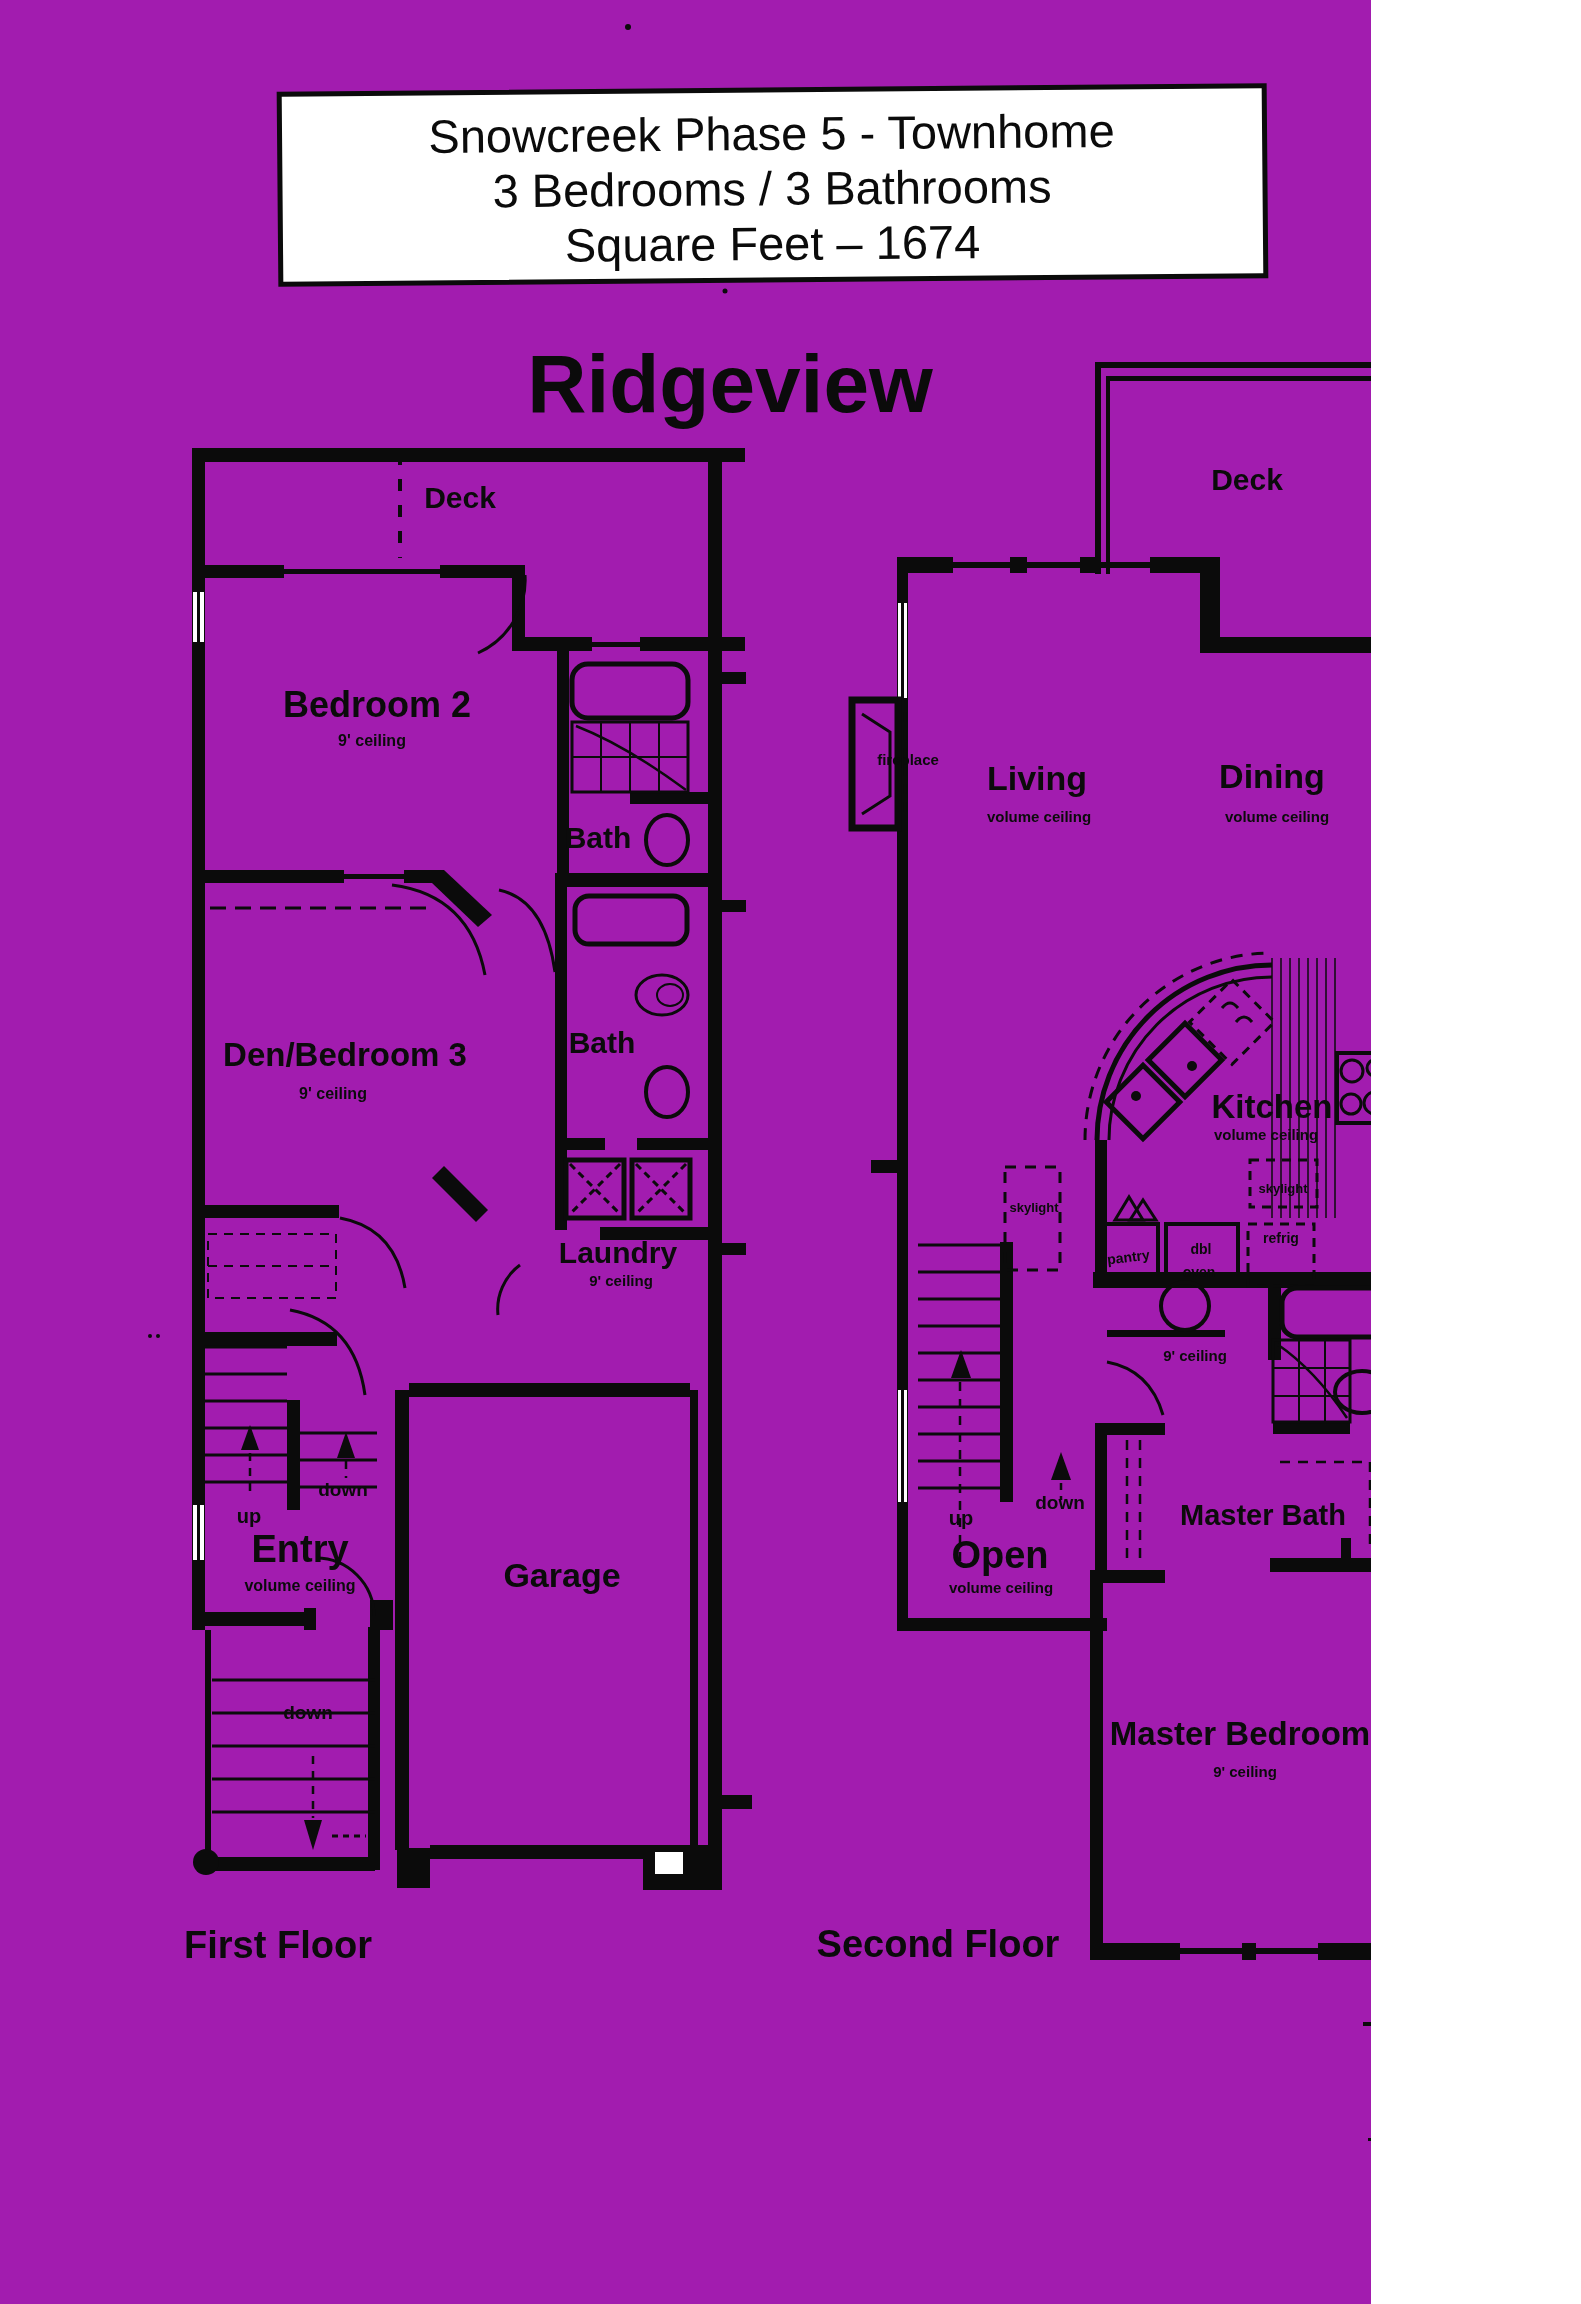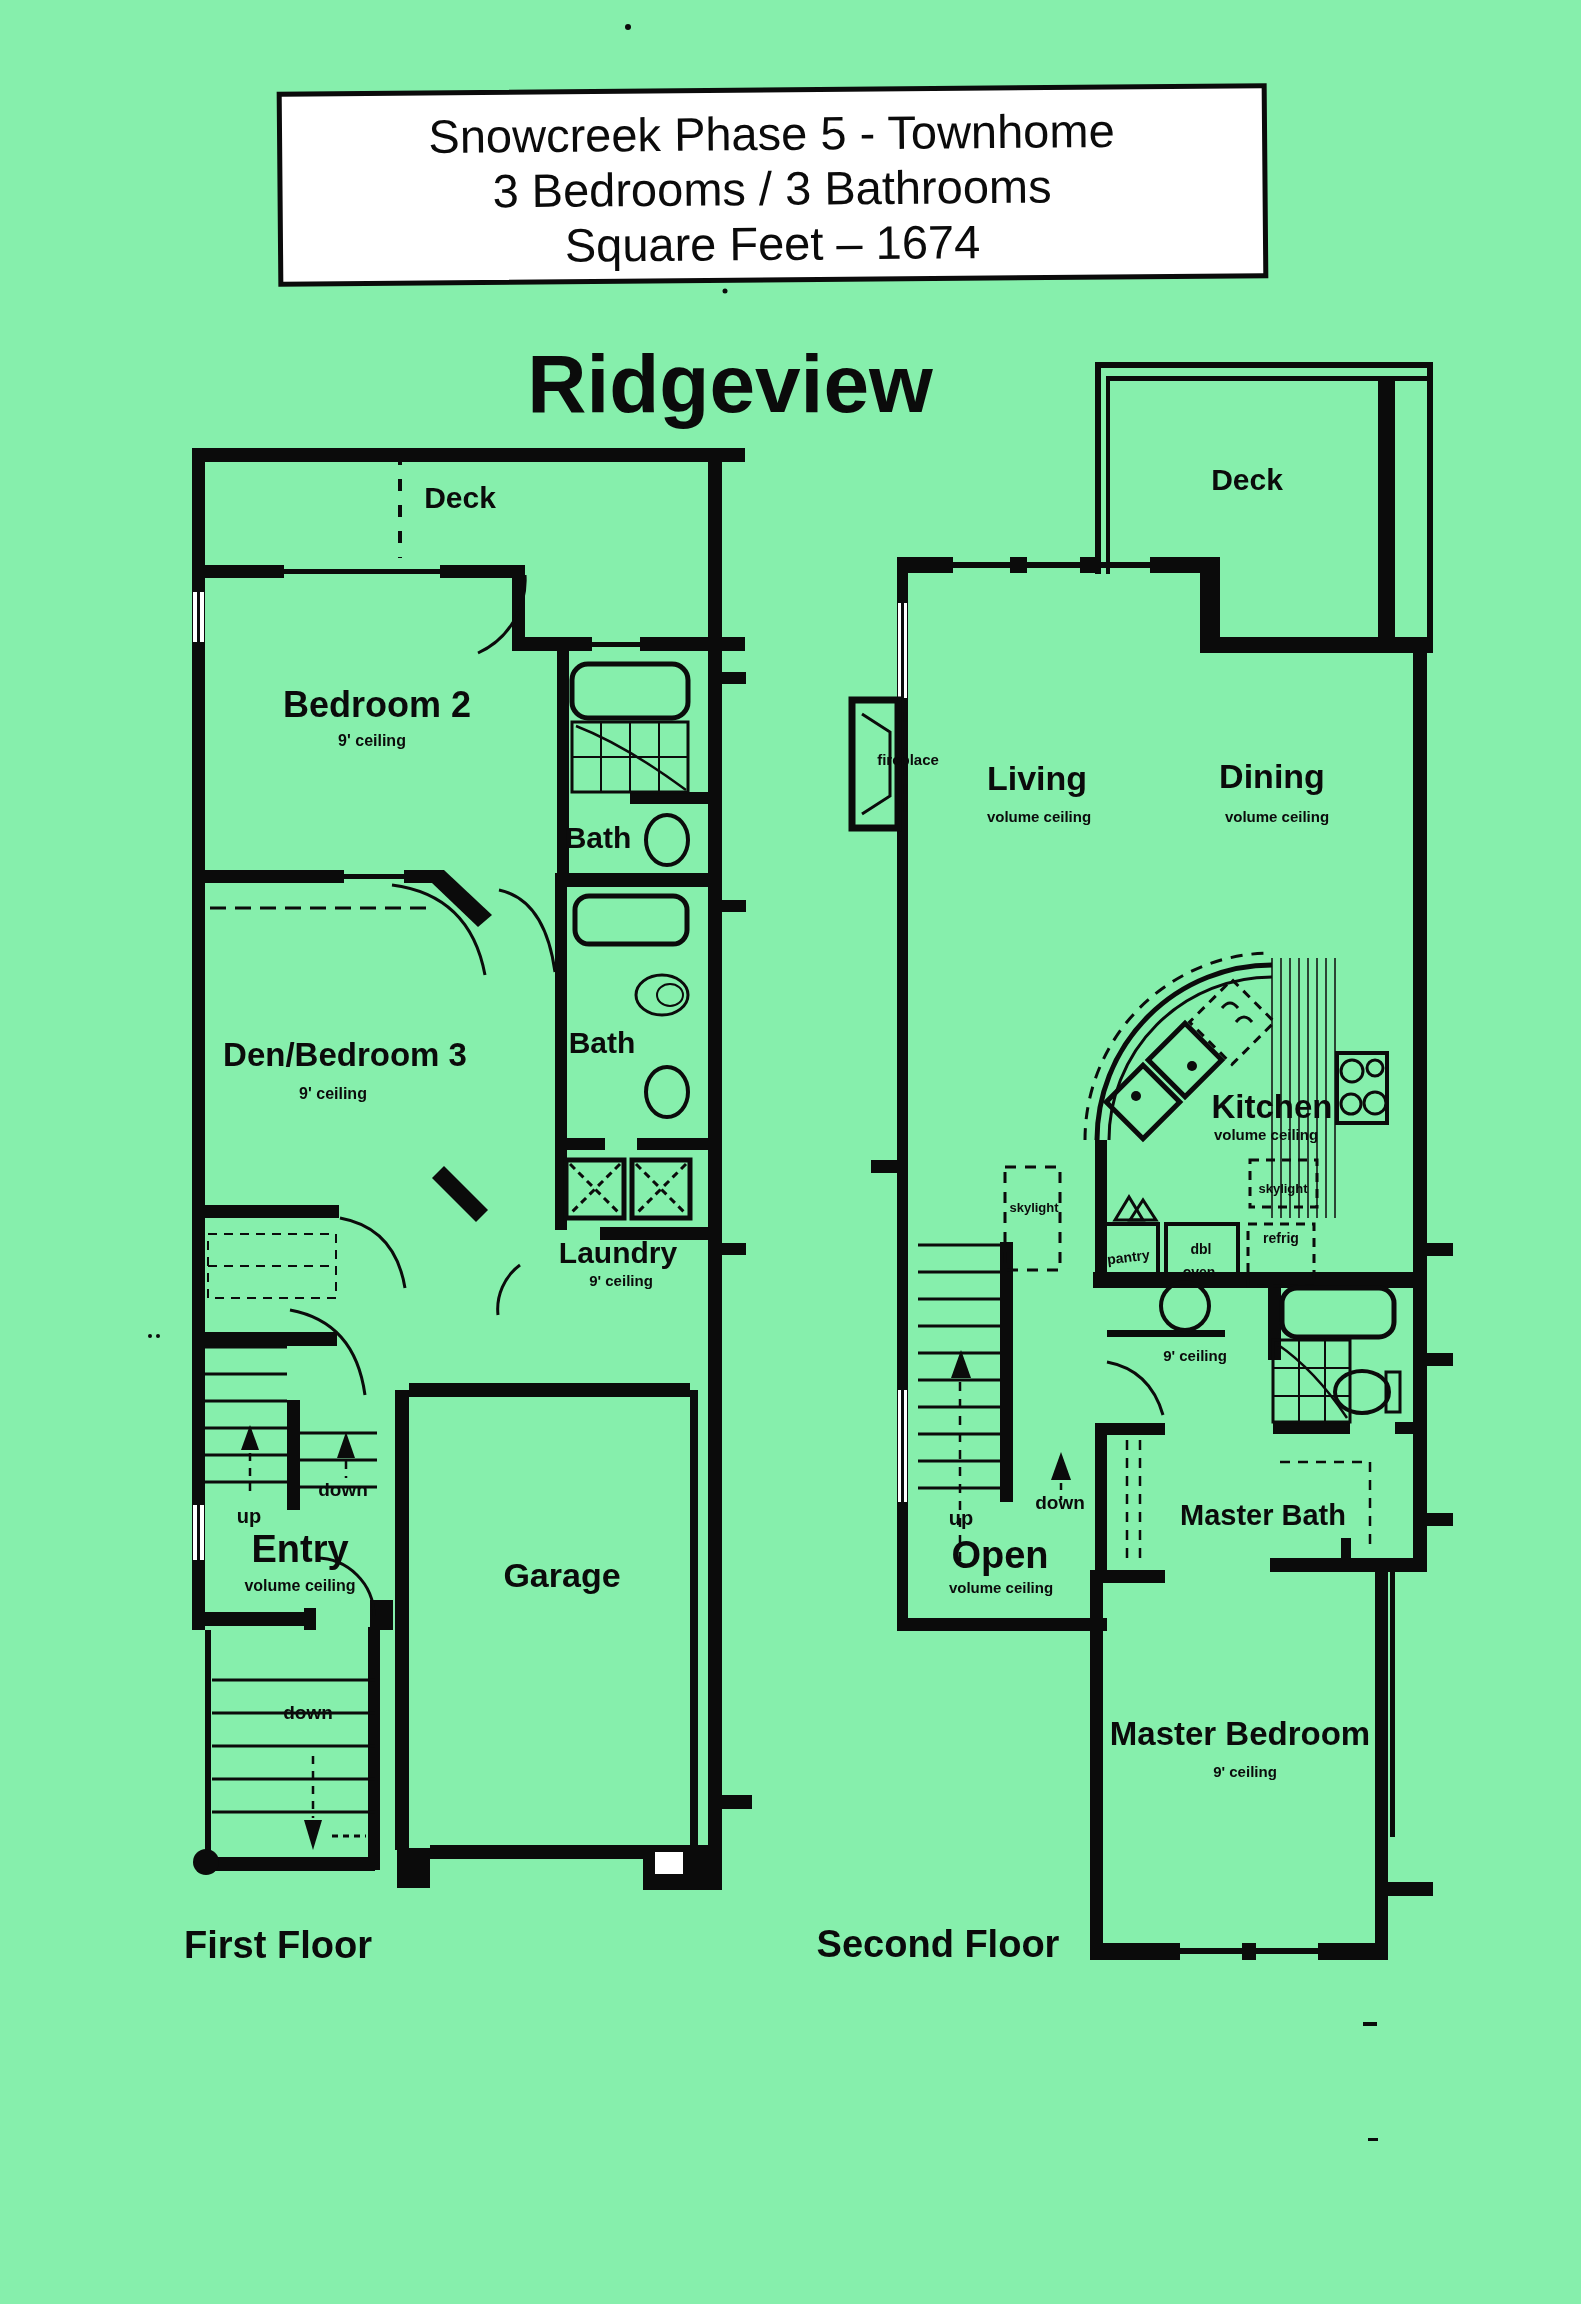--- a/index.html
+++ b/index.html
@@ -1,16 +1,16 @@
 <!DOCTYPE html>
 <html><head>
 <meta charset="utf-8">
 <style>
   html,body{margin:0;padding:0;background:#ffffff;}
-  .page{width:1581px;height:2304px;position:relative;background:#86efac;overflow:hidden;}
+  .page{width:1371px;height:2304px;position:relative;background:#a21caf;overflow:hidden;}
   svg{display:block}
   text{font-family:"Liberation Sans","DejaVu Sans",sans-serif;fill:#0b0b0b;}
   .b{font-weight:bold;}
   .ink{fill:#0b0b0b;}
   .ln{stroke:#0b0b0b;fill:none;}
 </style>
 </head>
 <body>
 
 <div class="page">

